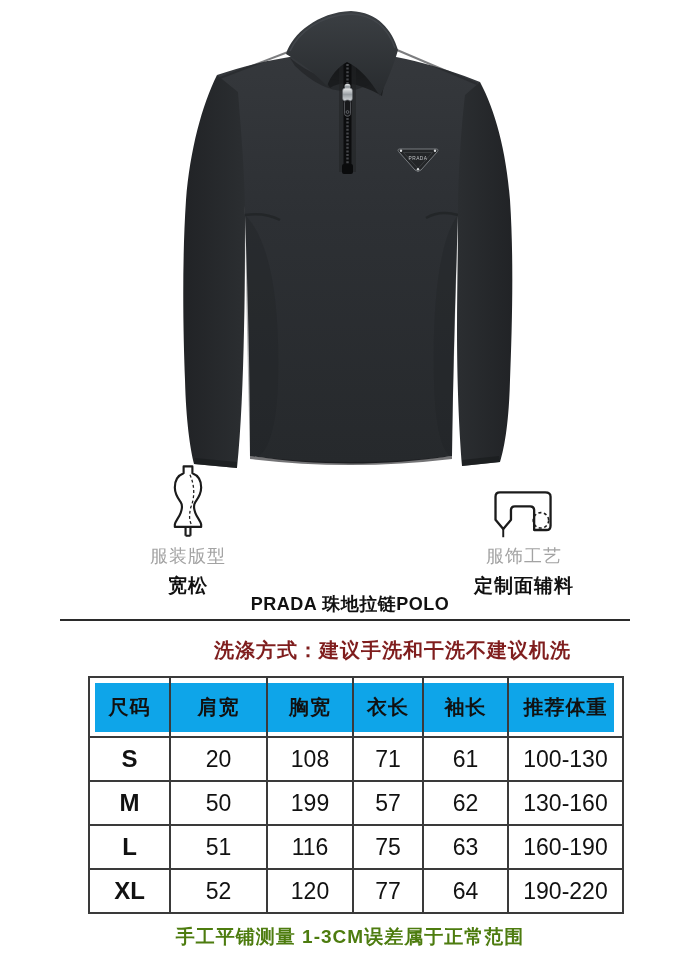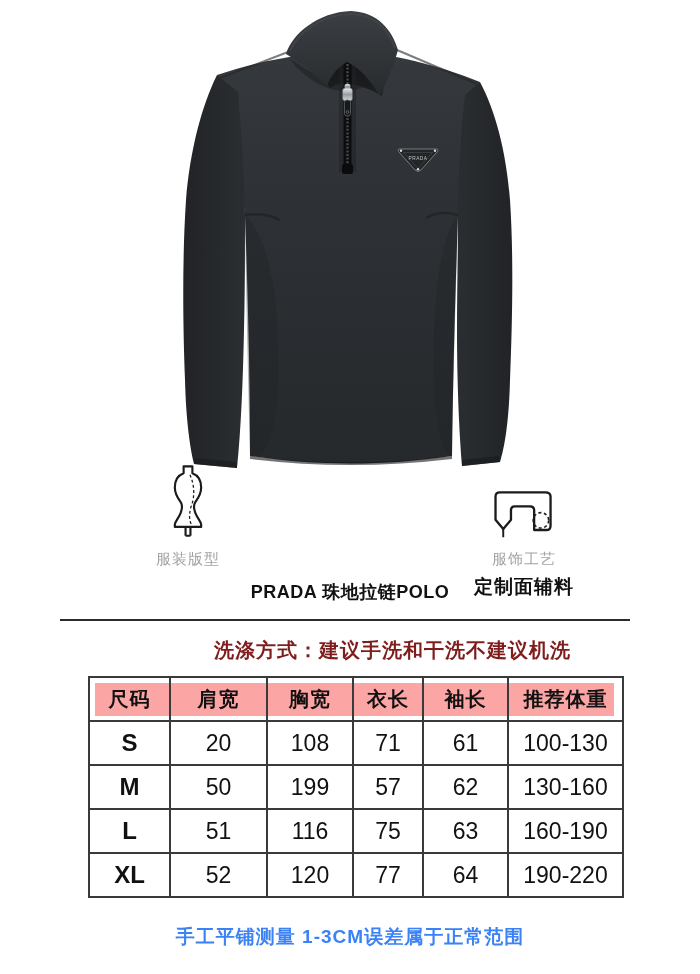--- a/index.html
+++ b/index.html
@@ -7,54 +7,54 @@
   body { font-family:"Liberation Sans","DejaVu Sans",sans-serif; }
   .page {
     position:relative; width:700px; height:974px; background:#ffffff;
     overflow:hidden; margin:0 auto;
   }
   .shirt-wrap { position:absolute; left:140px; top:0; width:440px; height:480px; }
   .feature { position:absolute; width:140px; text-align:center; }
   .feature.left  { left:118px; top:464px; }
   .feature.right { left:454px; top:464px; }
   .feature .icon-box { height:80px; display:flex; align-items:flex-end; justify-content:center; }
-  .feature .f-label { margin-top:6px; font-size:15px; color:#a3a3a3; letter-spacing:1px;text-align:center; }
+  .feature .f-label { font-size:18px; color:#a3a3a3; letter-spacing:1px;text-align:center; }
   .feature .f-value { margin-top:5px; font-size:19px; color:#111; font-weight:bold; letter-spacing:1px; }
   .product-title {
-    position:absolute; left:0; top:580px; width:700px; text-align:center;
+    position:absolute; left:0; top:592px; width:700px; text-align:center;
     font-size:18px; font-weight:bold; color:#111; letter-spacing:0.5px;
   }
   .divider { position:absolute; left:60px; top:619px; width:570px; height:2px; background:#2b2b2b; }
   .size-heading {
     position:absolute; left:60px; top:631px; font-size:26px; font-weight:bold;
     color:#0c0c0c; letter-spacing:0.5px;
   }
   .wash-note {
     position:absolute; left:214px; top:637px; font-size:20px; font-weight:bold;
     color:#7f1d1d; letter-spacing:1px;
   }
   table.size-table {
     position:absolute; left:88px; top:676px; width:534px;
     border-collapse:collapse; table-layout:fixed;
   }
   .size-table td, .size-table th { border:2px solid #3a3a3a; text-align:center; vertical-align:middle; padding:0; }
   .size-table th {
-    height:44px; font-size:20px; font-weight:bold; color:#111;
-    background:#fca5a5; letter-spacing:1px;
+    height:60px; font-size:20px; font-weight:bold; color:#111;
+    background:#0ea5e9; letter-spacing:1px;
     box-shadow: inset 0 5px 0 #fff, inset 0 -4px 0 #fff;
   }
   .size-table th:first-child { box-shadow: inset 5px 5px 0 #fff, inset 0 -4px 0 #fff, inset 4px 0 0 #fff; }
   .size-table th:last-child  { box-shadow: inset -8px 5px 0 #fff, inset 0 -4px 0 #fff, inset 0 5px 0 #fff, inset 0 -4px 0 #fff, inset -8px -4px 0 #fff; }
   .size-table td { height:44px; font-size:23px; color:#111; }
   .size-table td.size-col { font-weight:bold; font-size:24px; }
   .col-1{width:81px;} .col-2{width:97px;} .col-3{width:86px;}
   .col-4{width:70px;} .col-5{width:85px;} .col-6{width:115px;}
   .footer-note {
     position:absolute; left:0; top:924px; width:700px; text-align:center;
-    font-size:19px; font-weight:bold; color:#3b82f6; letter-spacing:1px;
+    font-size:19px; font-weight:bold; color:#4d7c0f; letter-spacing:1px;
   }
 </style>
 </head>
 <body>
 
 <div class="page">
 
   <div class="shirt-wrap">
     <svg viewBox="0 0 440 480" width="440" height="480">
       <defs>
@@ -149,20 +149,21 @@
           <path d="M 17.5,2.5 L 26.5,2.5 L 26.5,9.5 C 33,12 35.5,18 35.5,24 C 35.5,31 32,35.5 29.5,39
                    C 27.5,42 28,46 29.5,50 C 31.5,55.5 35,58.5 35.5,62 L 35.5,64.5 L 8.5,64.5 L 8.5,62
                    C 9,58.5 12.5,55.5 14.5,50 C 16,46 16.5,42 14.5,39 C 12,35.5 8.5,31 8.5,24
                    C 8.5,18 11,12 17.5,9.5 Z"></path>
           <path d="M 19.5,64.5 L 19.5,73.5 M 24.5,73.5 L 24.5,64.5 M 19.5,73.5 L 24.5,73.5"></path>
           <path d="M 24,11 C 29,22 29,34 25,44 C 23,52 23,58 26,63" stroke-width="1.3" stroke-dasharray="3,2.4"></path>
         </g>
       </svg>
     </div>
     <div class="f-label">服装版型</div>
+    <div class="f-value">宽松</div>
   </div>
 
   <div class="feature right">
     <div class="icon-box">
       <svg viewBox="0 0 66 58" width="66" height="56">
         <g fill="none" stroke="#1b1b1b" stroke-width="2.4" stroke-linejoin="round">
           <path d="M 3.5,33 L 3.5,9 Q 3.5,4.5 8,4.5 L 55,4.5 Q 60.5,4.5 60.5,9 L 60.5,39 Q 60.5,43.5 56,43.5
                    L 43.5,43.5 L 43.5,23 Q 43.5,19 39.5,19 L 23.5,19 Q 19.5,19 19.5,23 L 19.5,33 L 11.5,42.5 Z"></path>
           <path d="M 11.5,42.5 L 11.5,51" stroke-width="2"></path>
           <circle cx="50.5" cy="33.5" r="8" stroke-width="1.6" stroke-dasharray="3.2,2.6"></circle>

